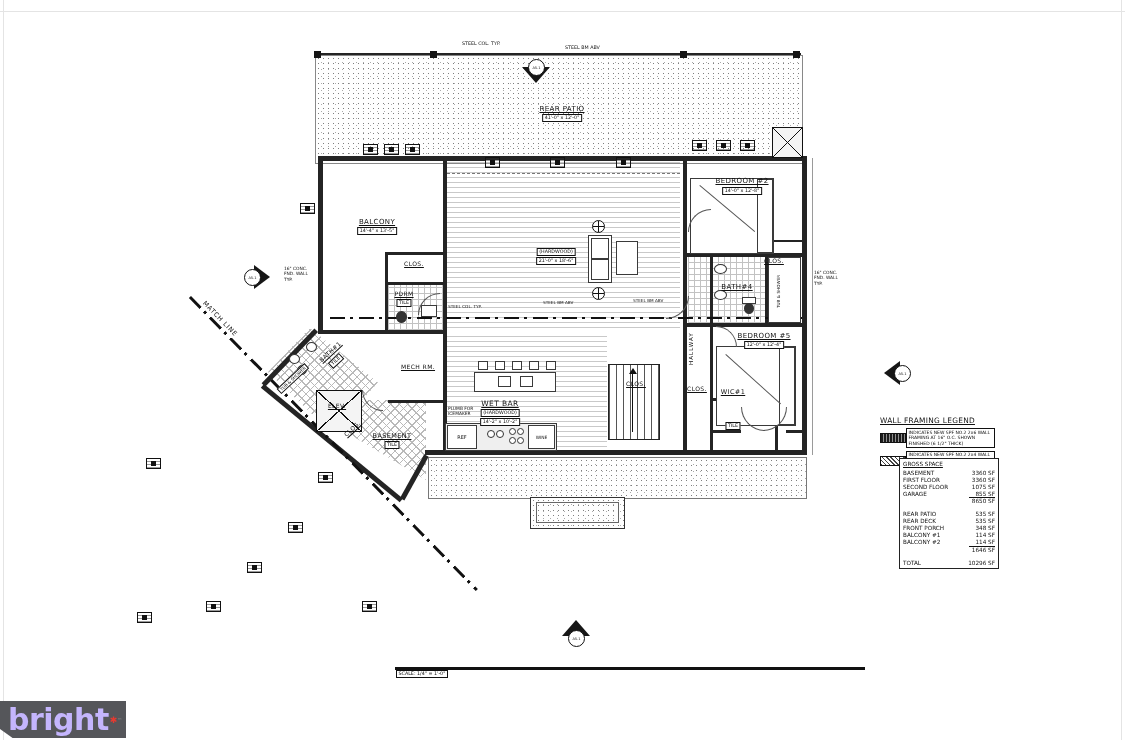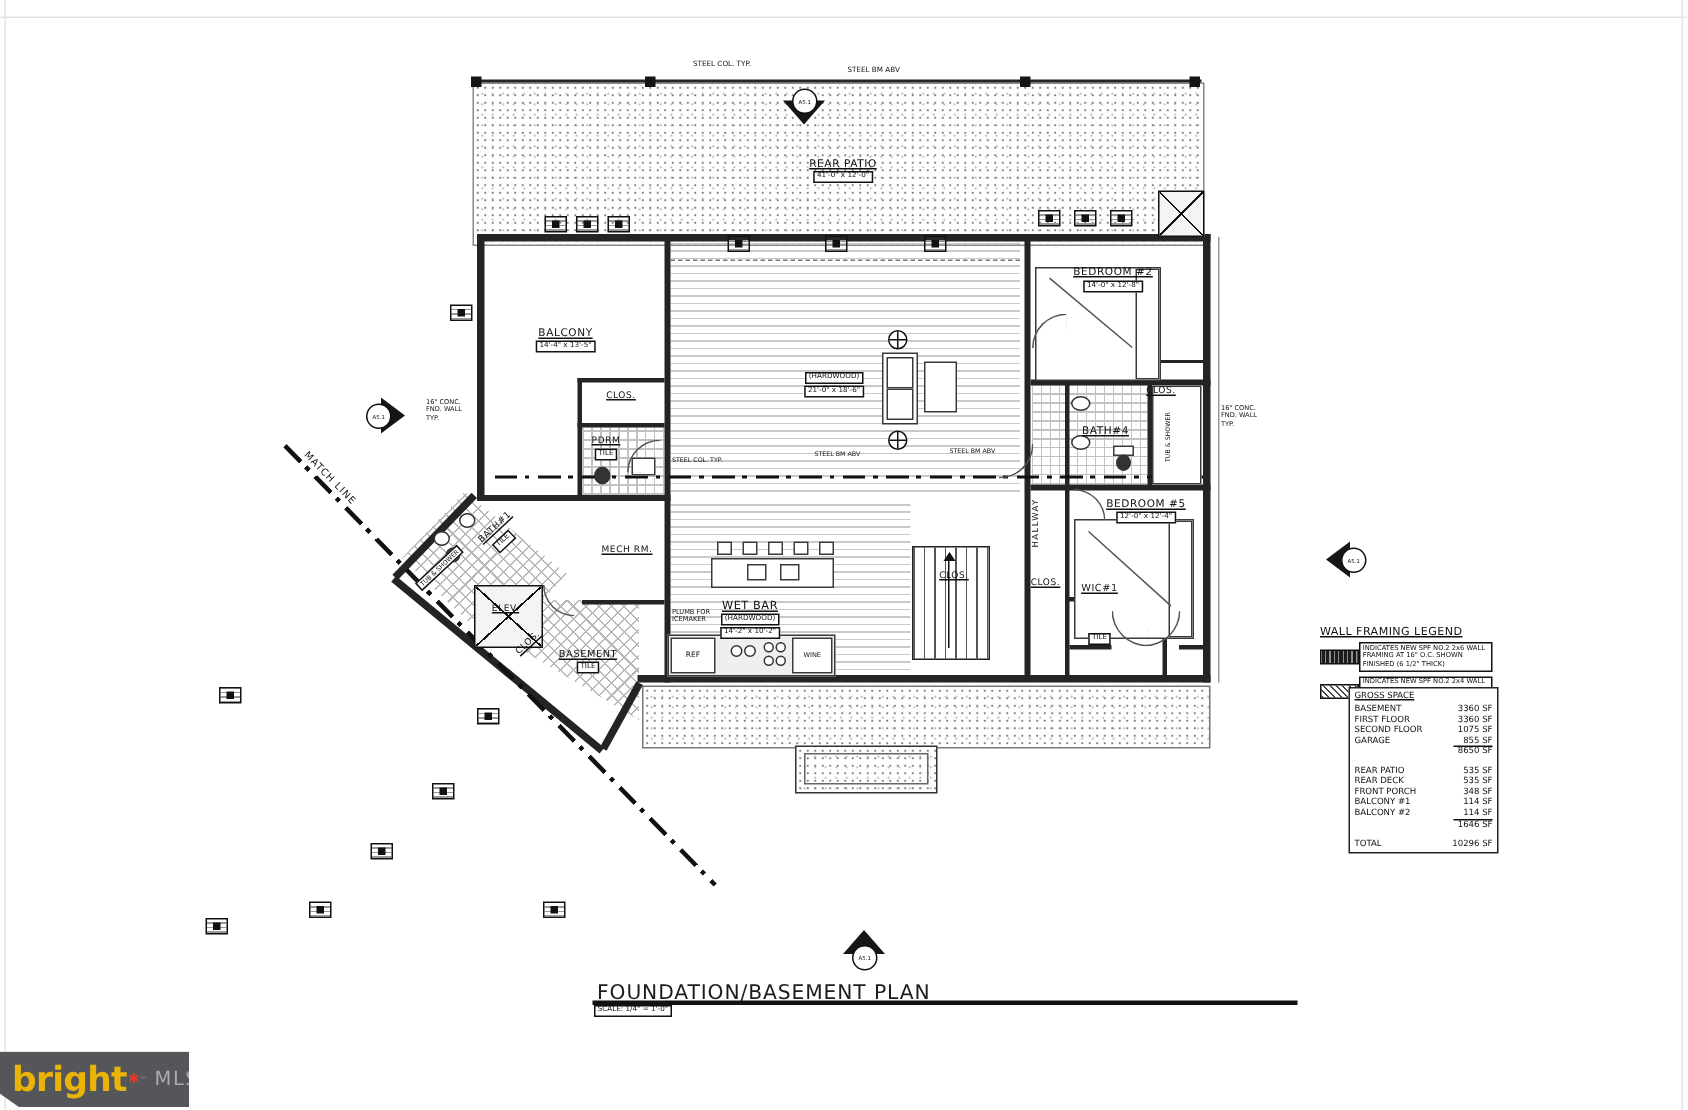--- a/index.html
+++ b/index.html
@@ -60,21 +60,21 @@
   .at-v{min-width:26px;text-align:right;white-space:nowrap;}
   .at-row.sum .at-v{border-top:1px solid #111;}
   .at-row.gap{margin-top:5px;}
   .at-row.total{margin-top:6px;}
   
   #plan-title{position:absolute;left:398px;top:654px;font-size:13.5px;letter-spacing:.6px;color:#1c1c1c;}
   #title-rule{position:absolute;left:395px;top:667px;width:470px;height:2.5px;background:#111;}
   #mls-logo{position:absolute;left:0;top:701px;width:126px;height:37px;background:#55565a;
     display:flex;align-items:center;padding-left:8px;box-sizing:border-box;
     clip-path:polygon(0 0,100% 0,100% 100%,10% 100%,0 76%);}
-  #mls-logo .brand{color:#eab308;font-size:23px;font-weight:bold;letter-spacing:-.5px;}
+  #mls-logo .brand{color:#c4b5fd;font-size:30px;font-weight:bold;letter-spacing:-.5px;}
   #mls-logo .star{color:#e8392f;font-size:9px;vertical-align:14px;margin-left:1px;}
   #mls-logo .tm{color:#8e8f93;font-size:5px;vertical-align:16px;}
   #mls-logo .mls{color:#a9abae;font-size:13px;letter-spacing:1px;margin-left:5px;}
   .vtext{writing-mode:vertical-rl;transform:rotate(180deg);}
 </style>
 </head>
 <body>
 
 <div id="canvas">
 
@@ -381,21 +381,20 @@
           <span class="at-l"></span>
           <span class="at-v">1646  SF</span>
         </div>
         <div class="at-row total">
           <span class="at-l">TOTAL</span>
           <span class="at-v">10296  SF</span>
         </div>
       </div>
   </div>
 
-  <div id="plan-title">FOUNDATION/BASEMENT PLAN</div>
   <i id="title-rule"></i>
   <span class="tag" style="left:422px;top:670px;transform:none;left:396px">SCALE: 1/4" = 1'-0"</span>
 
   <div id="mls-logo">
     <span class="brand">bright</span>
       <span class="star">✱</span>
       <span class="tm">™</span>
       <span class="mls">MLS</span>
   </div>
 

